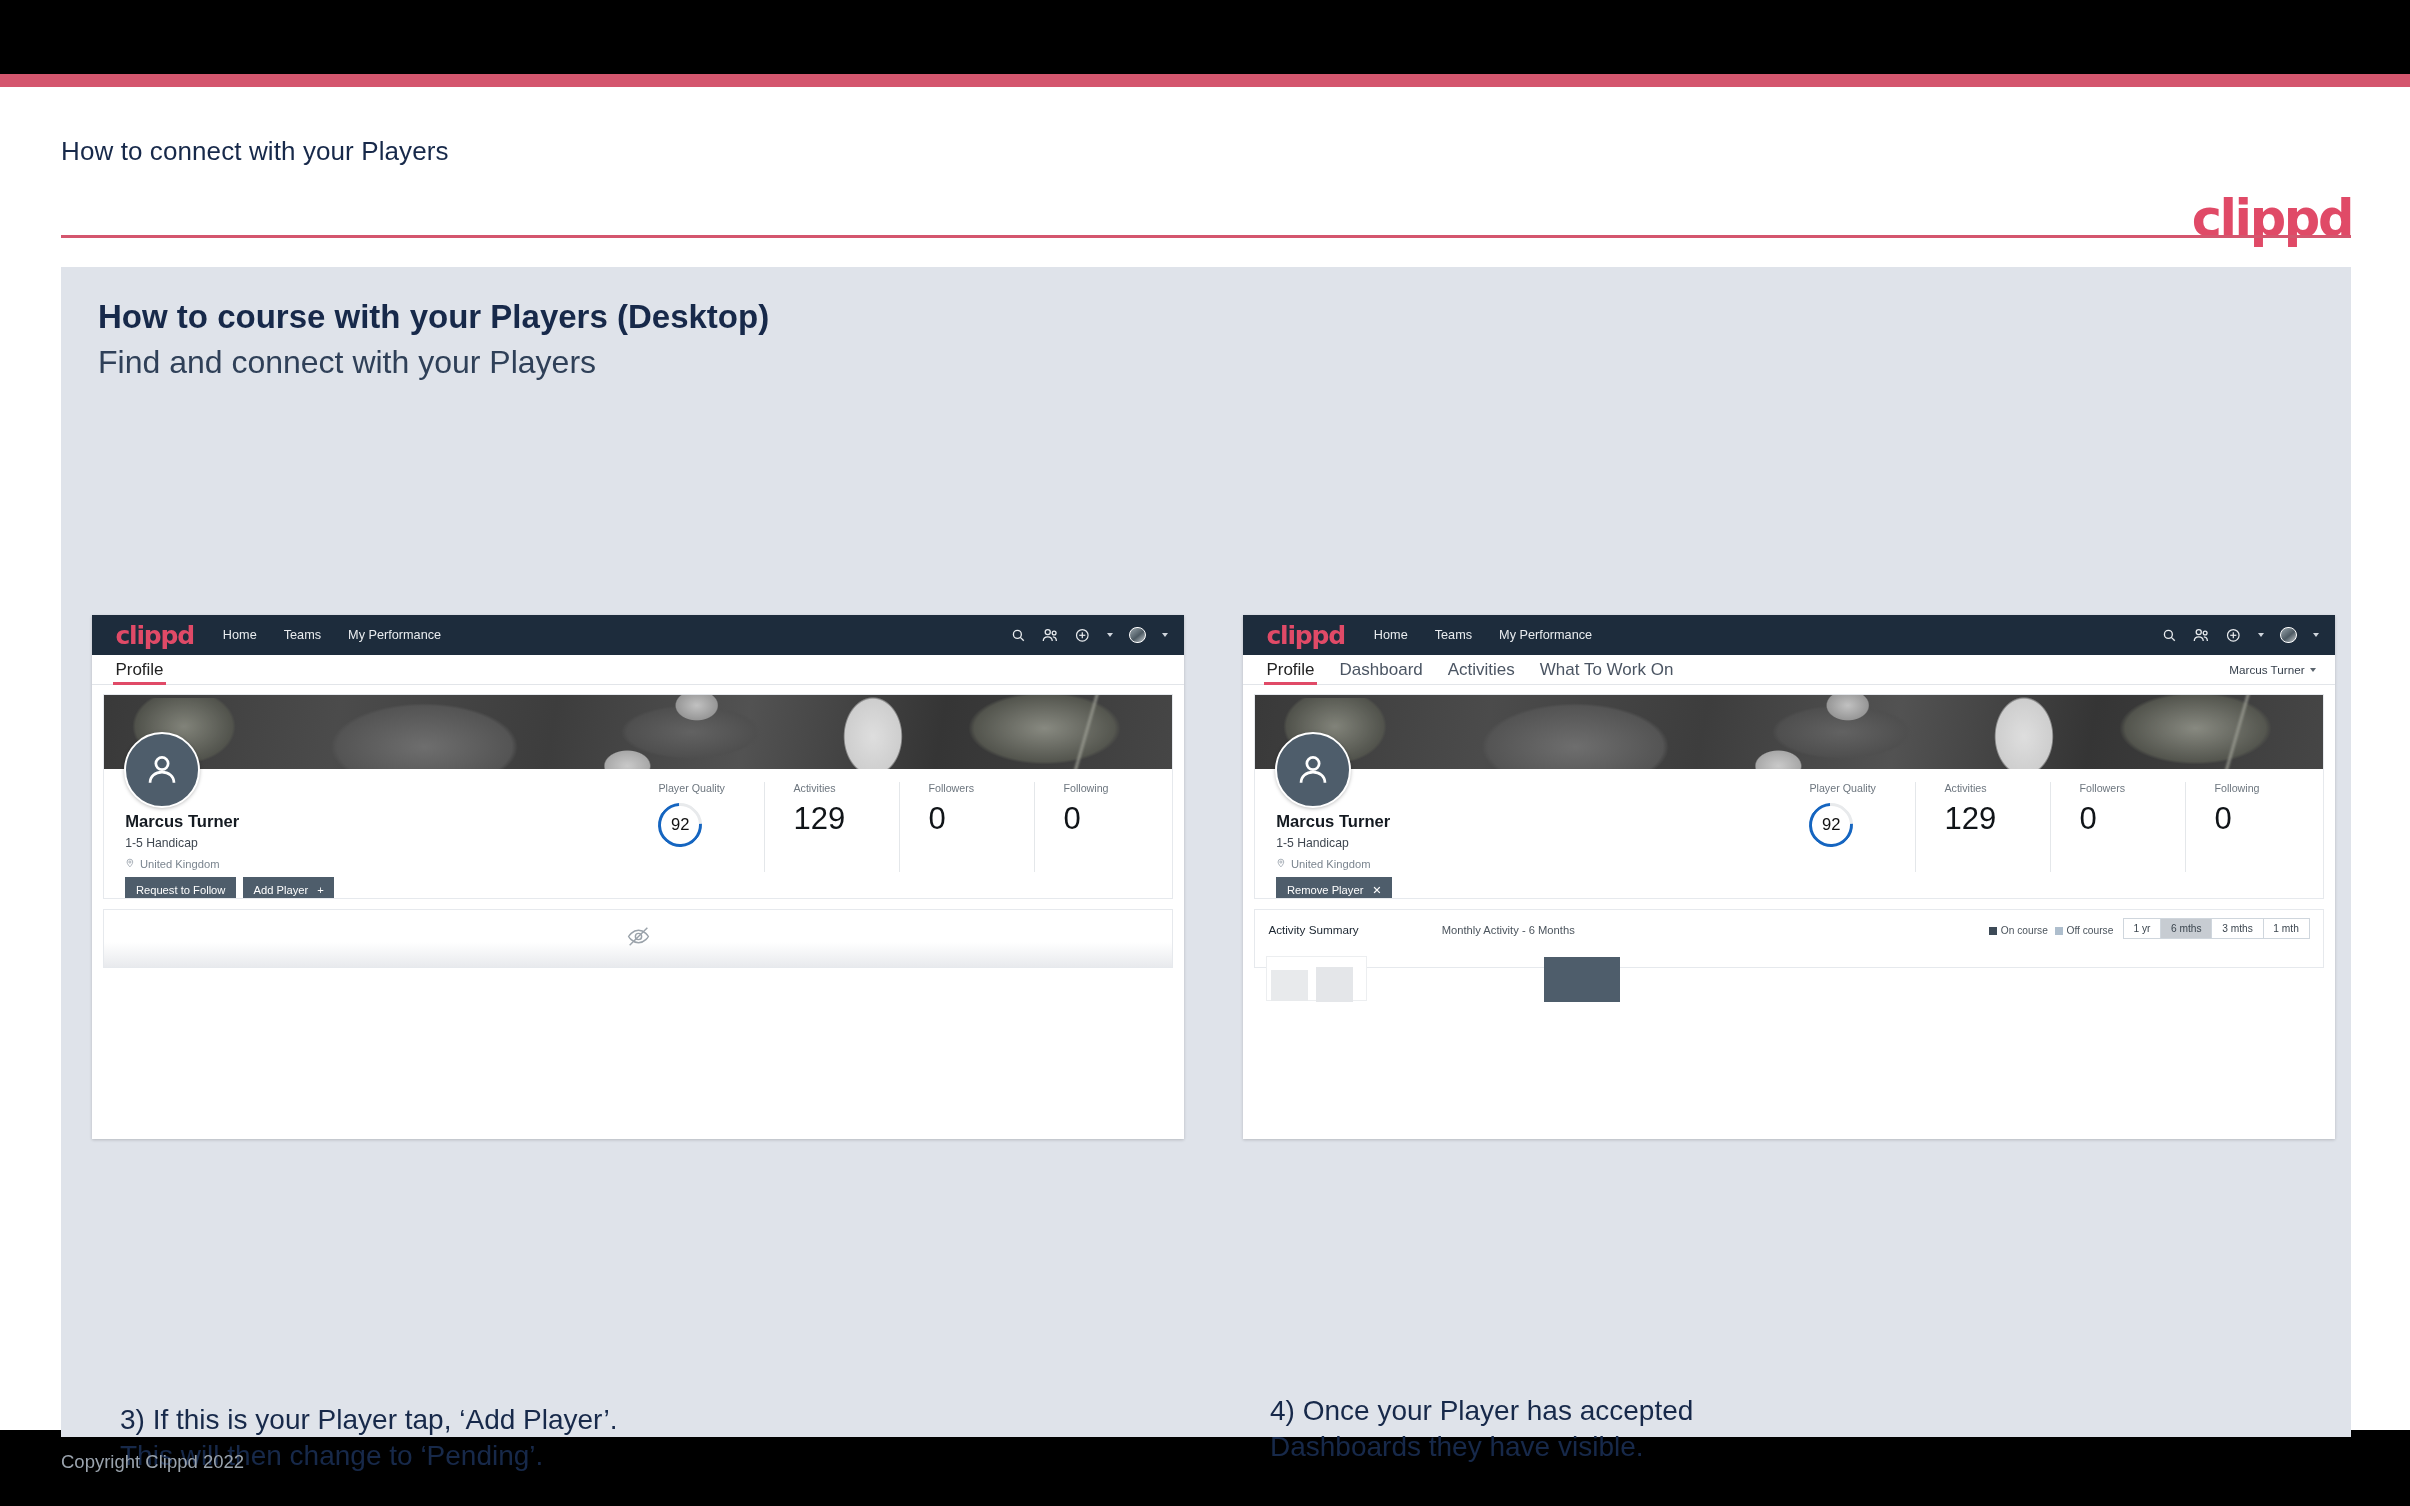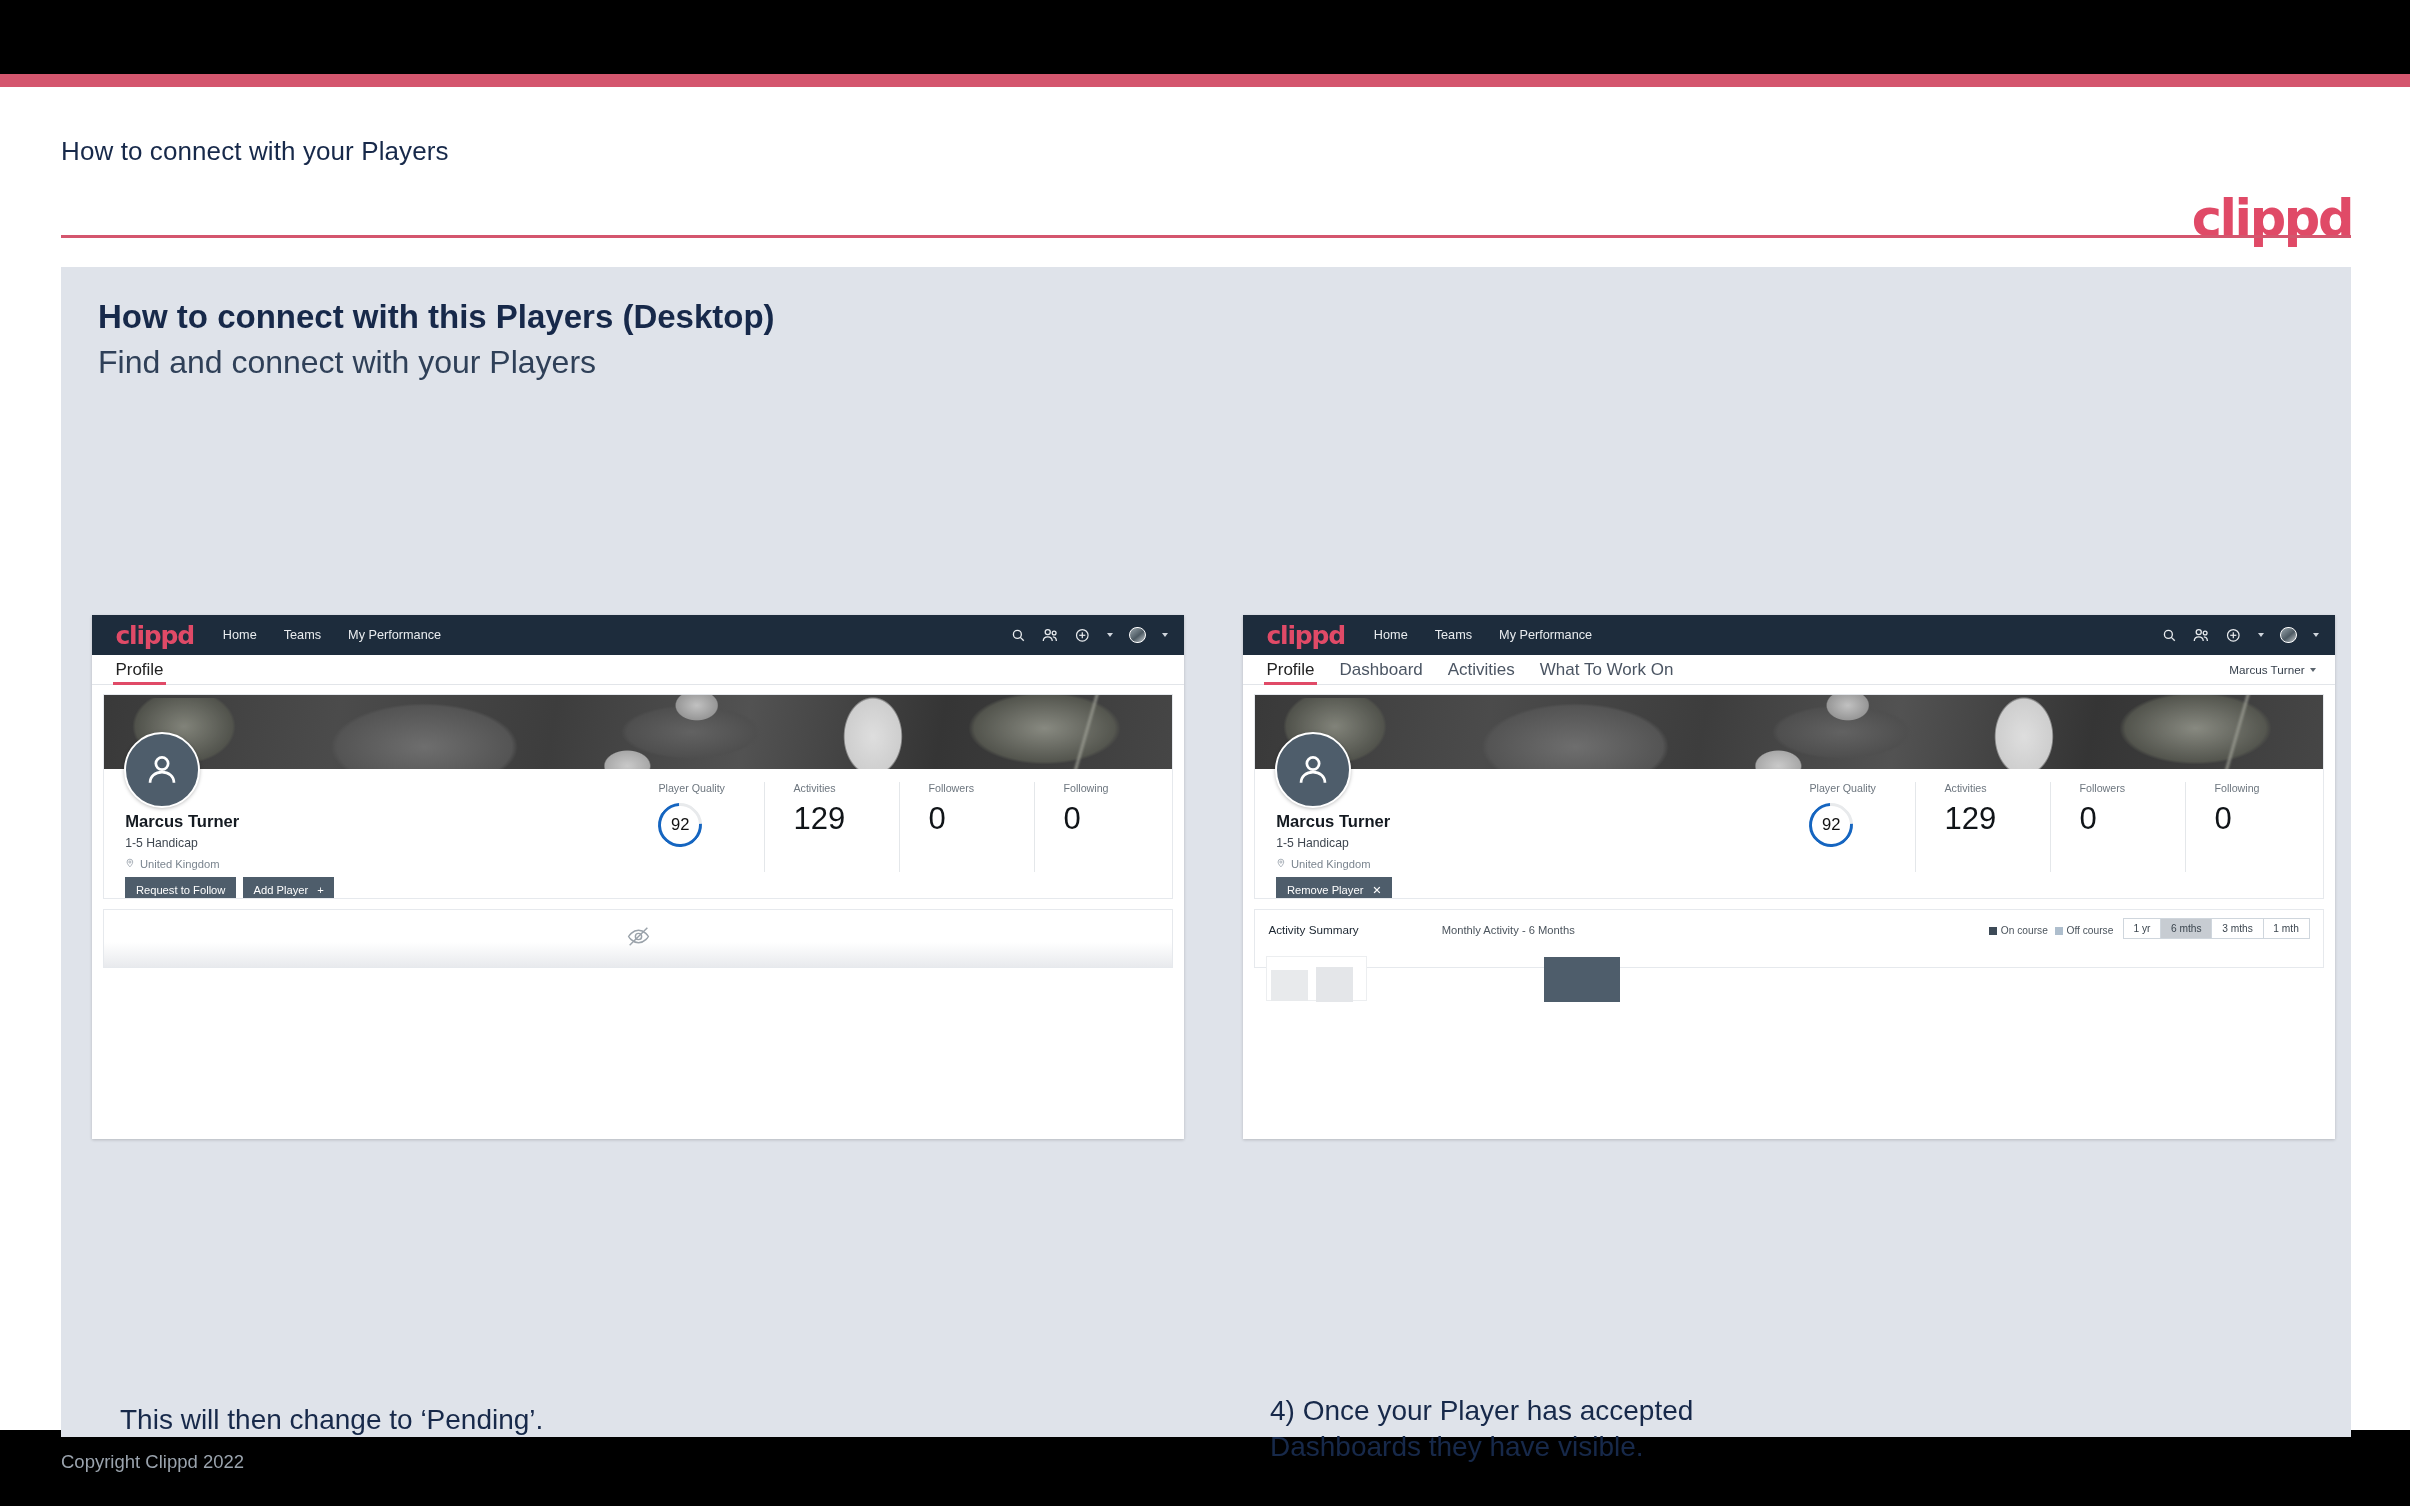--- a/index.html
+++ b/index.html
@@ -128,21 +128,21 @@
 
   <div class="page">
 
     <div class="hdr-title">How to connect with your Players</div>
     <div class="hdr-logo">
       <span class="logo-text">clippd</span>
     </div>
     <div class="hdr-rule"></div>
 
     <div class="content">
-      <div class="h1">How to connect with this Players (Desktop)</div>
+      <div class="h1">How to course with your Players (Desktop)</div>
       <div class="h2">Find and connect with your Players</div>
 
       <div class="shot left">
 
         <div class="appbar">
           <span class="brand logo-text sm">clippd</span>
           <nav>
             <a>Home</a>
             <a>Teams</a>
             <a>My Performance</a>
@@ -366,20 +366,21 @@
             <div>1 mth</div>
           </div>
           <div class="ghost-box"></div>
           <div class="ghost-b1"></div>
           <div class="ghost-b2"></div>
           <div class="bar-dark"></div>
         </div>
       </div>
 
       <div class="cap l">
+        <div>3) If this is your Player tap, ‘Add Player’.</div>
         <div>This will then change to ‘Pending’.</div>
       </div>
       <div class="cap r">
         <div>4) Once your Player has accepted</div>
         <div>Dashboards they have visible.</div>
       </div>
     </div>
 
     <div class="copyright">Copyright Clippd 2022</div>
   </div>

